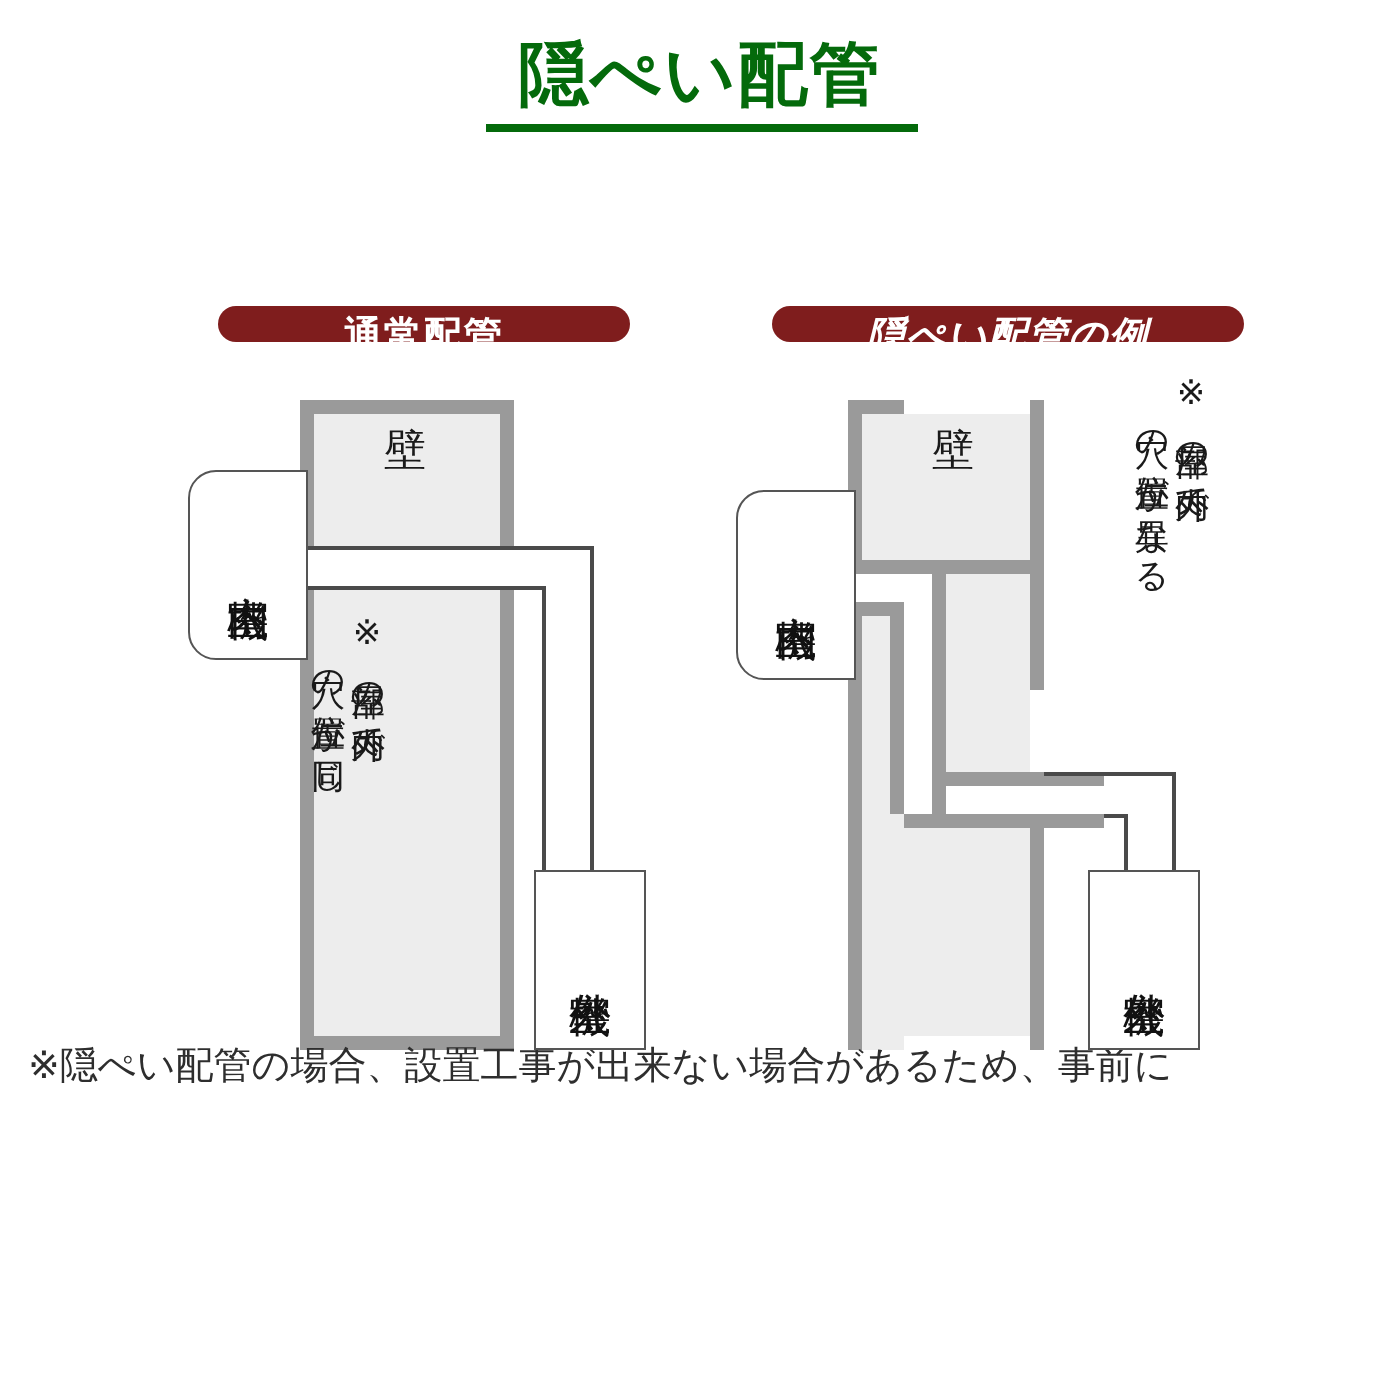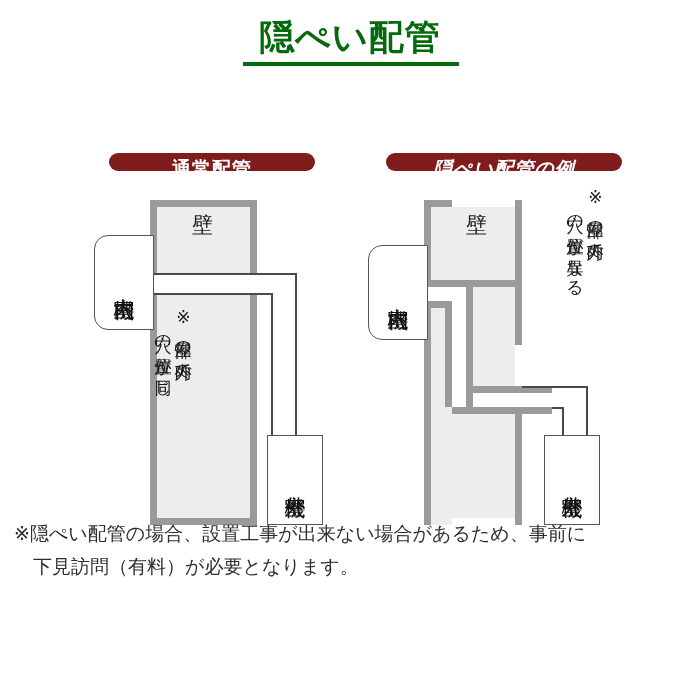--- a/index.html
+++ b/index.html
@@ -235,14 +235,13 @@
   <div class="outdoor-unit" style="left:192px; top:290px;">
     <span class="vtext">室外機</span>
   </div>
 
   <div class="vnote" style="left:232px; top:42px; height:215px;">※部屋の内外で</div>
   <div class="vnote" style="left:212px; top:58px; height:215px;">穴の位置が異なる</div>
 </div>
 
 <div id="footnote">
   <span>※隠ぺい配管の場合、設置工事が出来ない場合があるため、事前に</span>
-  <span class="line2">下見訪問（有料）が必要となります。</span>
 </div>
 
 </body></html>

